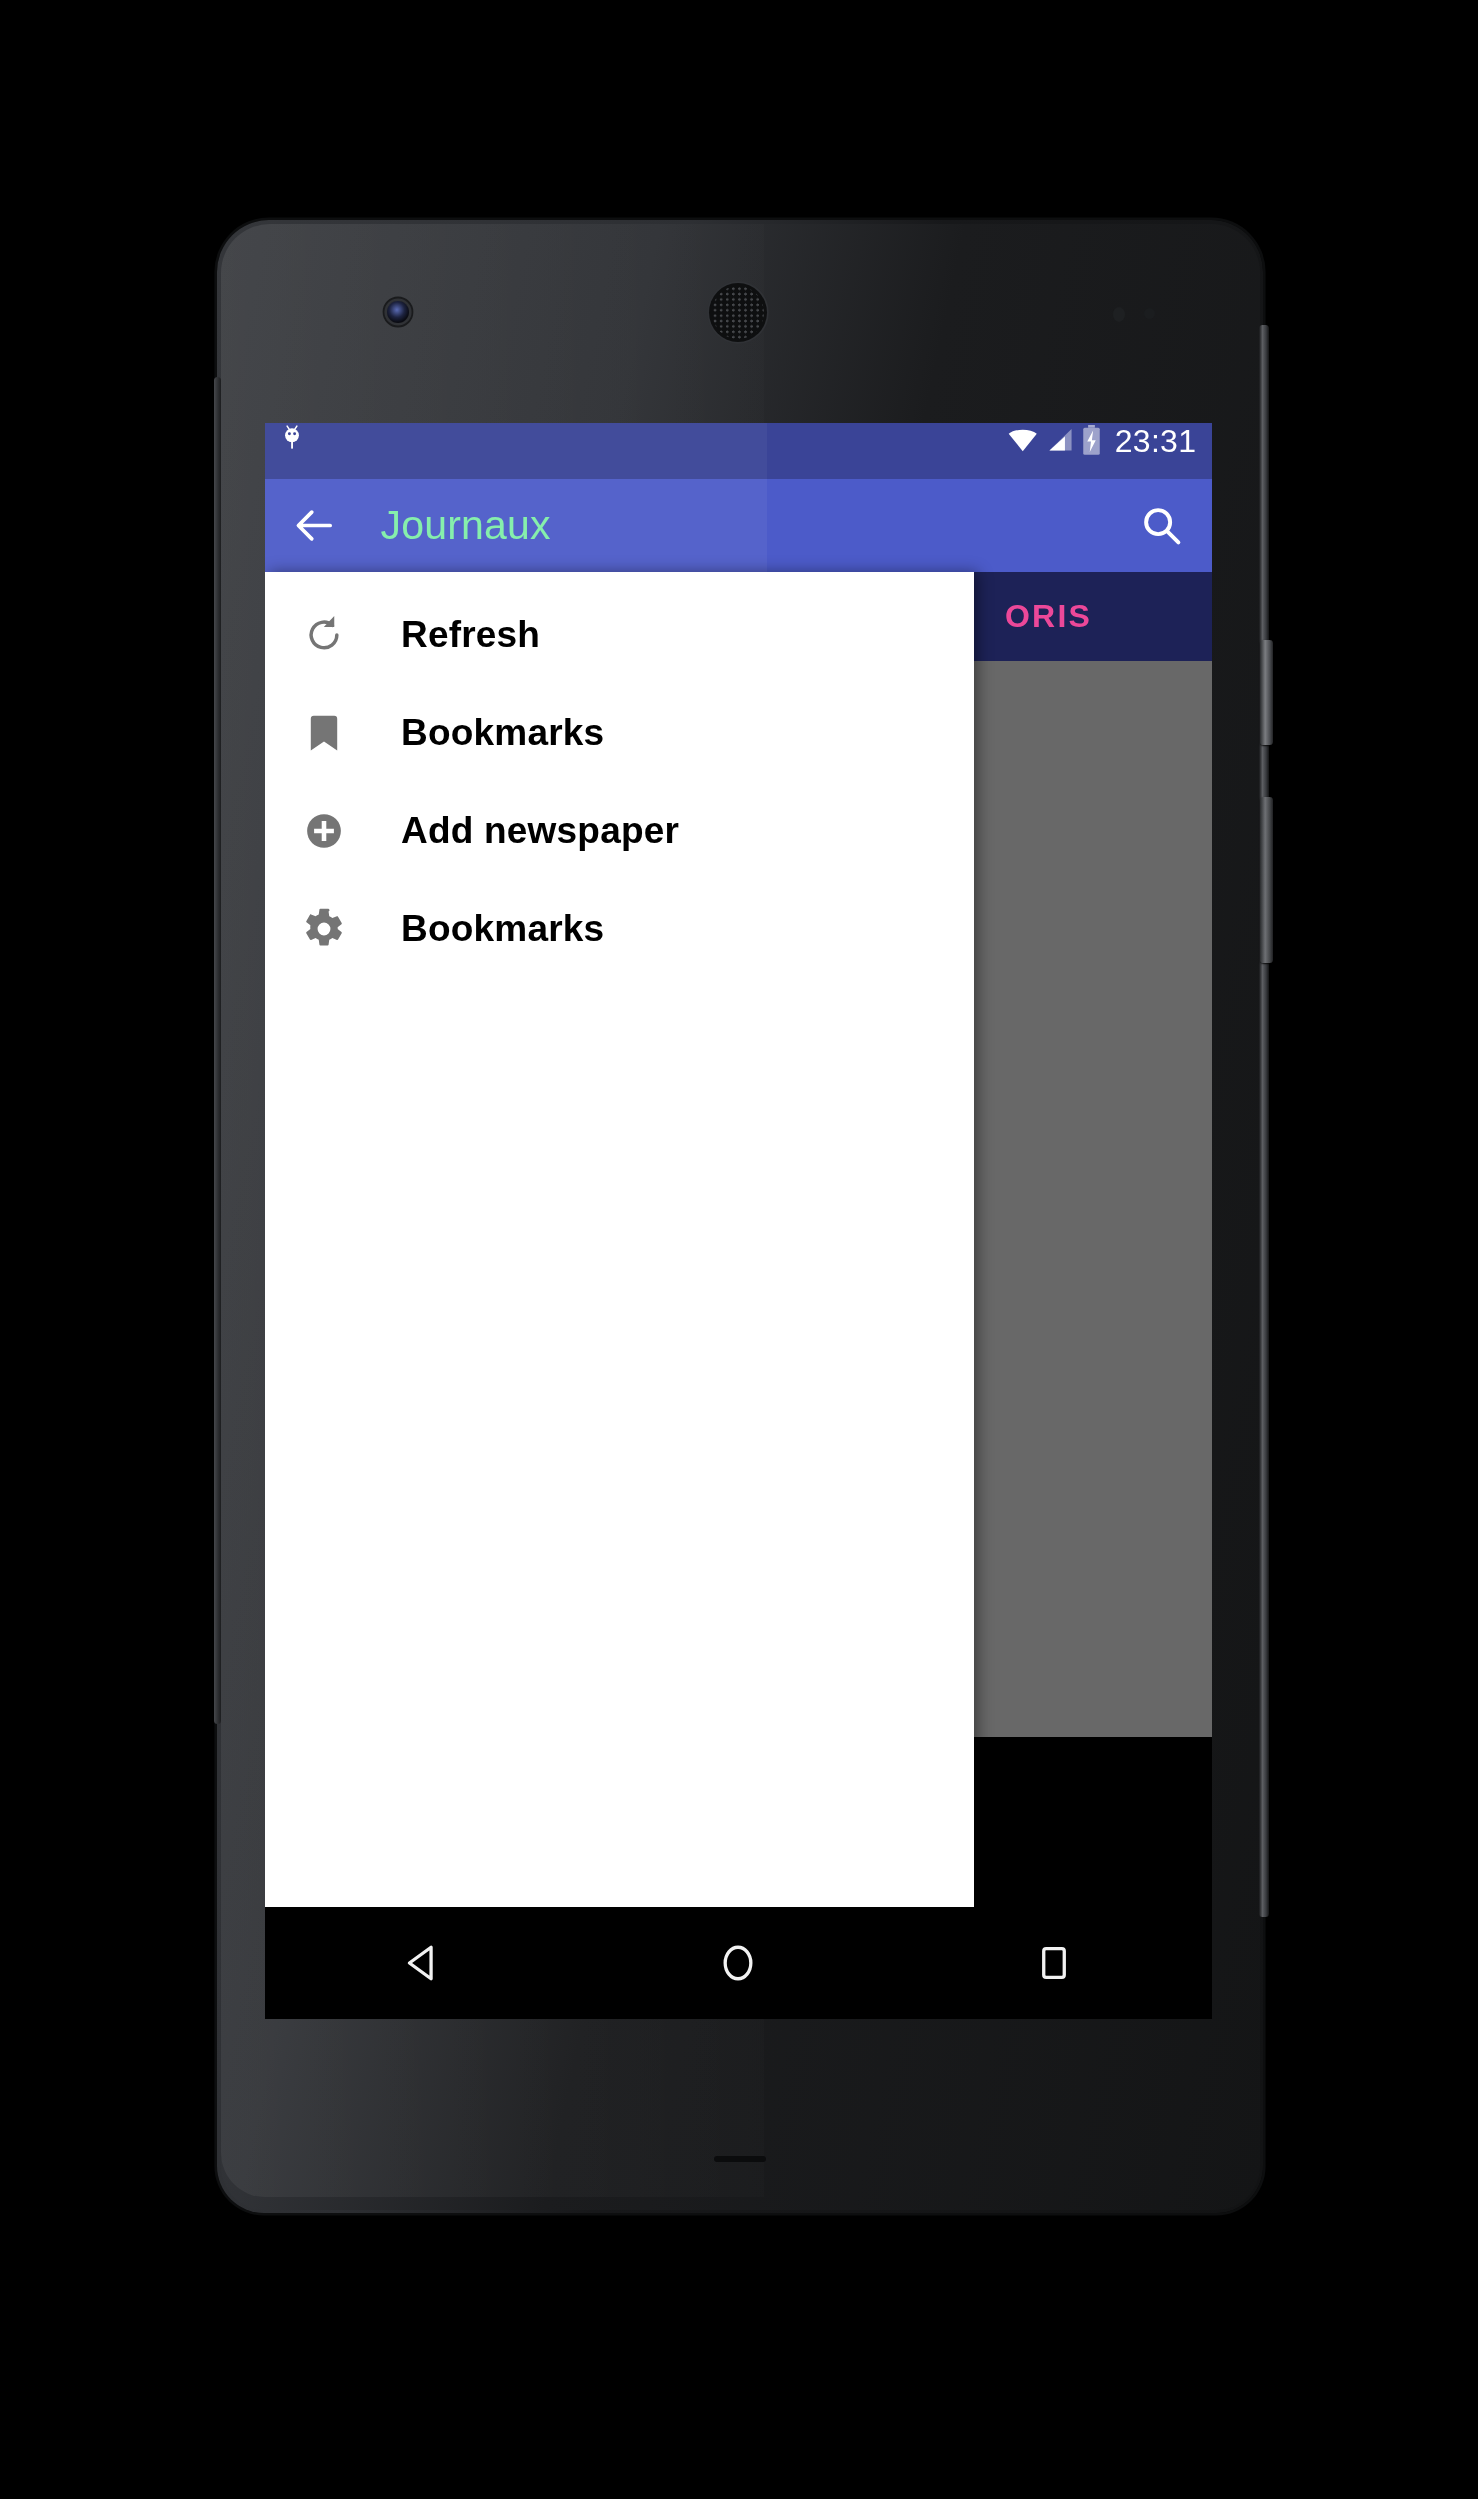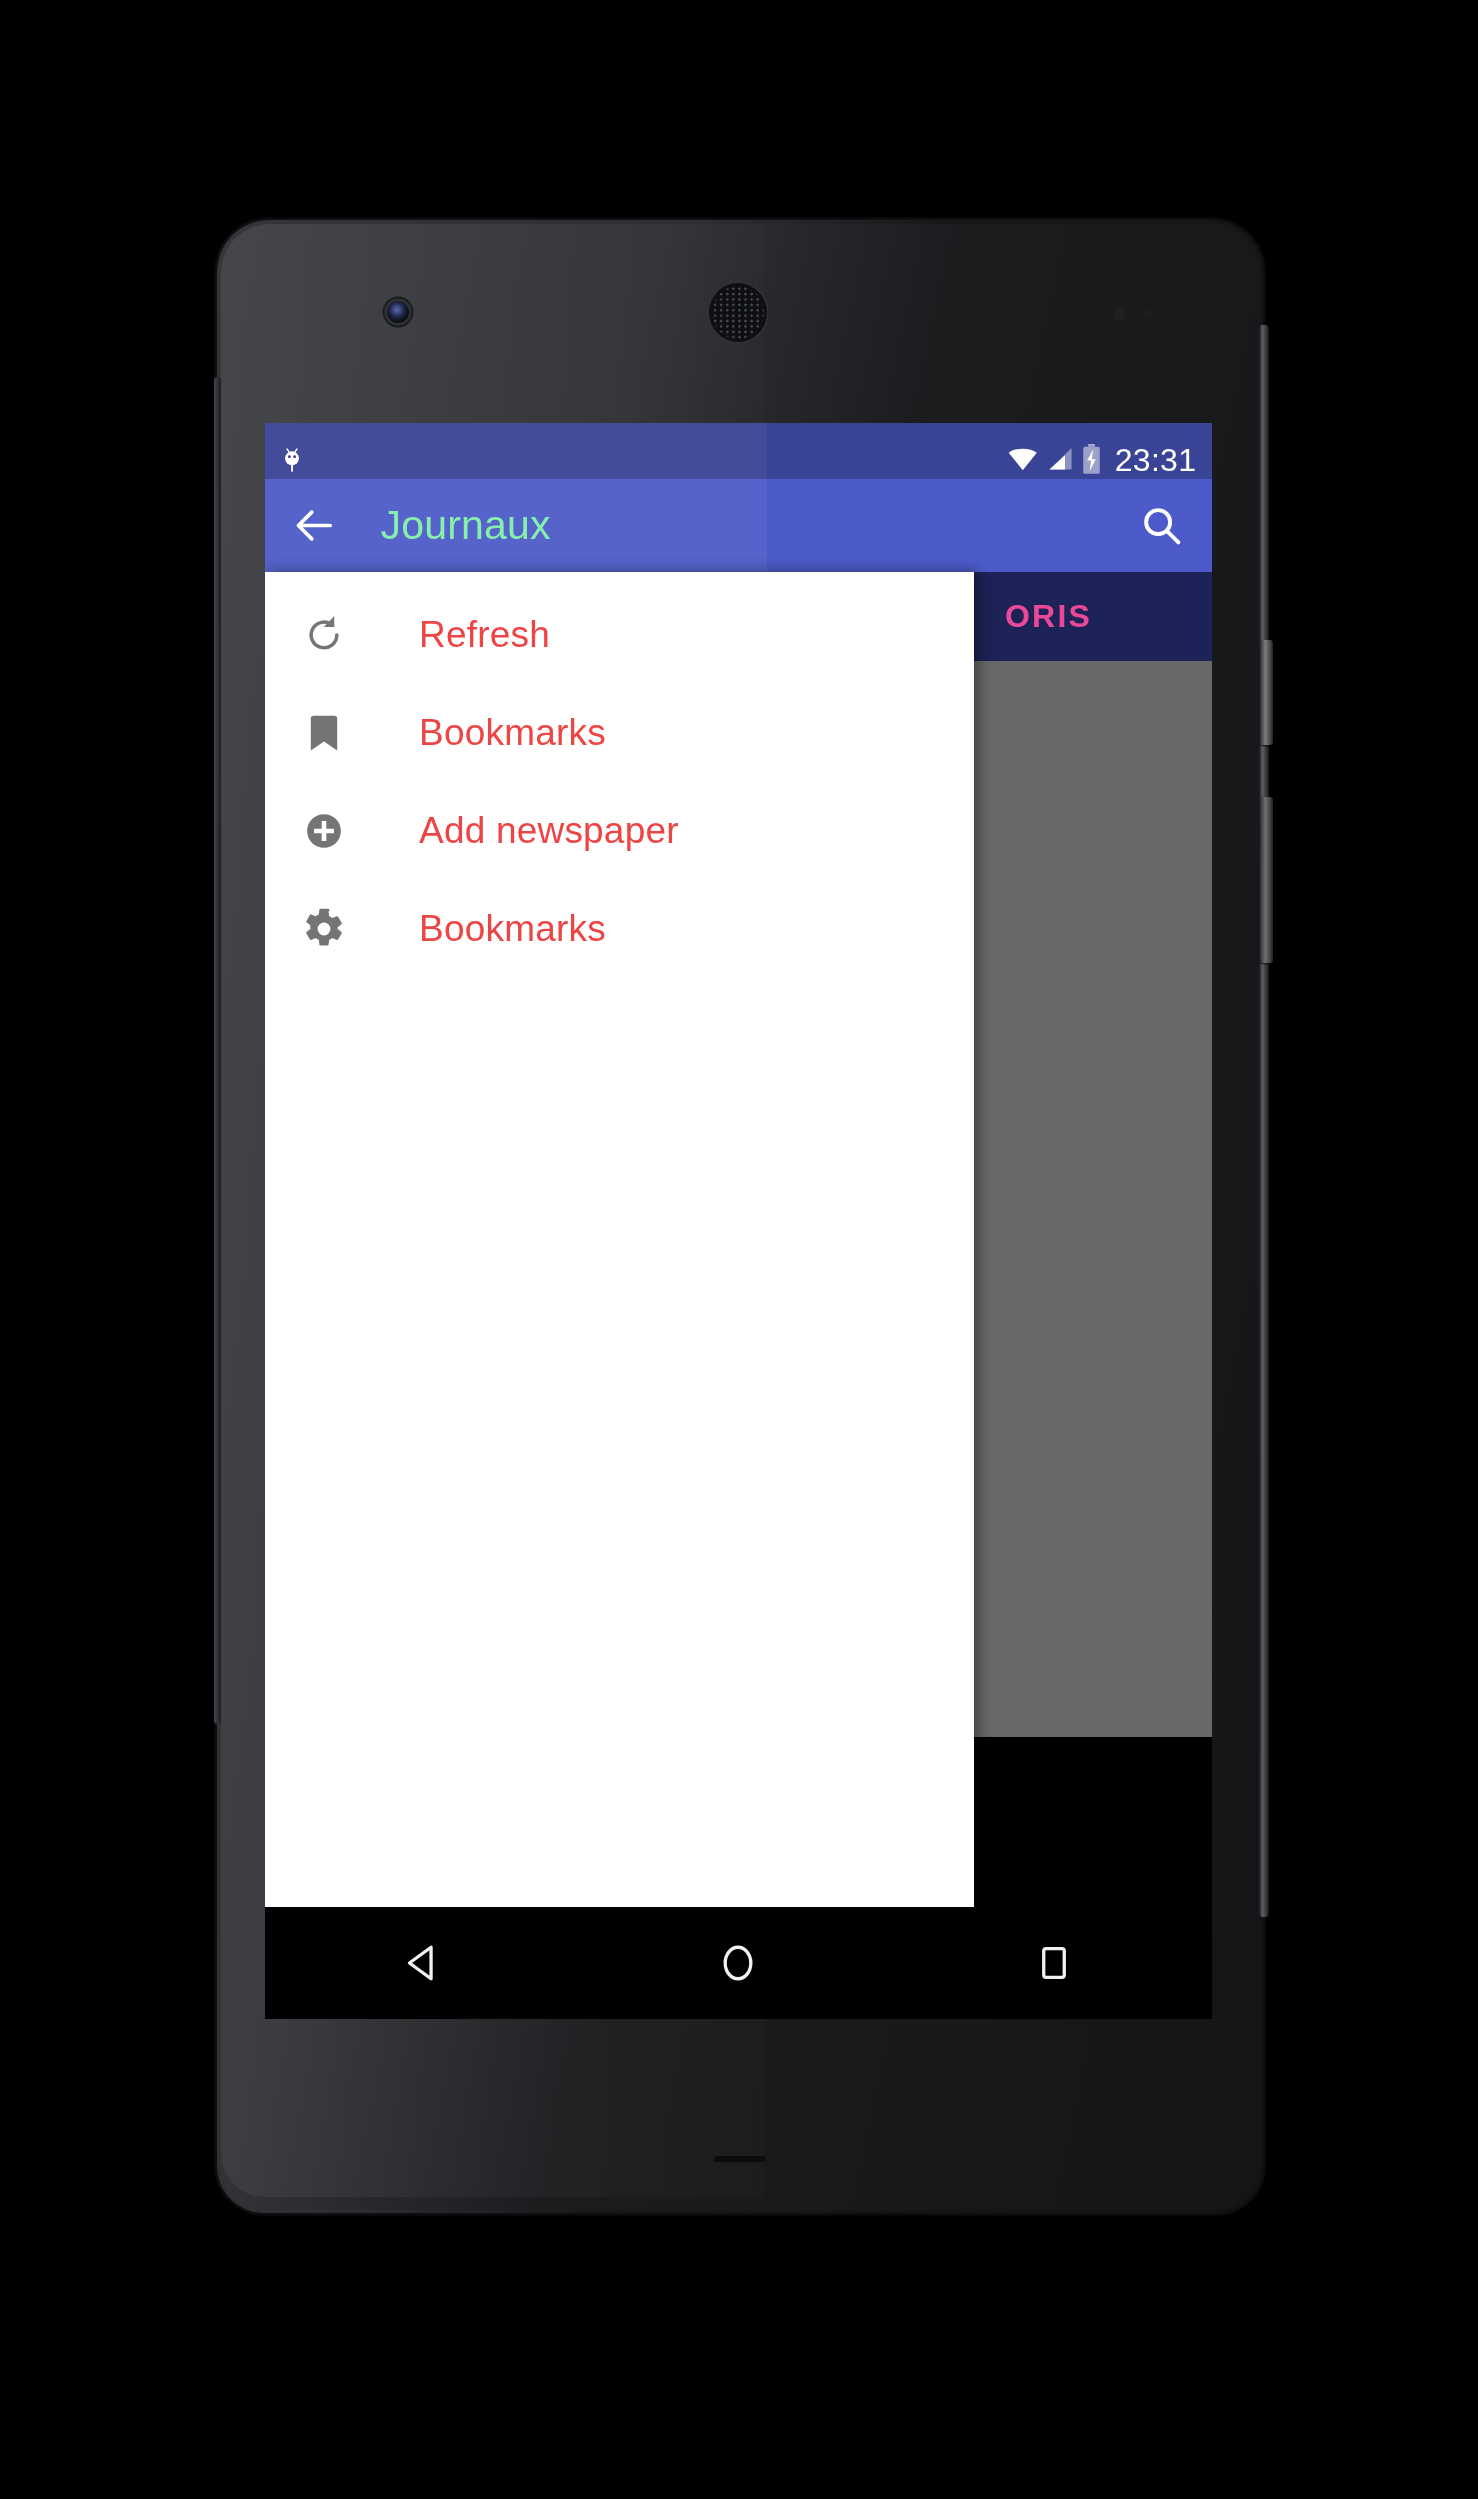--- a/index.html
+++ b/index.html
@@ -147,21 +147,21 @@
     background: #000;
     overflow: hidden;
   }
 
   
   #status-bar {
     position: relative;
     height: 56px;
     background: #3a4497;
     display: flex;
-    align-items: flex-end;
+    align-items: flex-start;
     padding: 0 15.7px 0 14px;
     box-sizing: border-box;
   }
   #status-bar-gloss {
     position: absolute;
     left:0; top:0; width: 53%; height: 100%;
     background: rgba(255,255,255,0.045);
     pointer-events: none;
   }
   .status-left { display: flex; align-items: center; gap: 8.7px; position: relative; z-index:2;}
@@ -276,24 +276,24 @@
   }
   .drawer-icon {
     width: 51px;
     height: 51px;
     display: flex;
     align-items: center;
     justify-content: center;
     flex: 0 0 51px;
   }
   .drawer-label {
-    margin-left: 70px;
+    margin-left: 52px;
     font-size: 37px;
-    color: #ef4444;
-    font-weight: 400;
+    color: #000000;
+    font-weight: 700;
     letter-spacing: 0.2px;
   }
 </style>
 </head>
 <body>
 
 <div id="phone-device">
   <div id="phone-body-inner"></div>
   <div id="phone-gloss"></div>
   <div id="phone-edge-left"></div>

